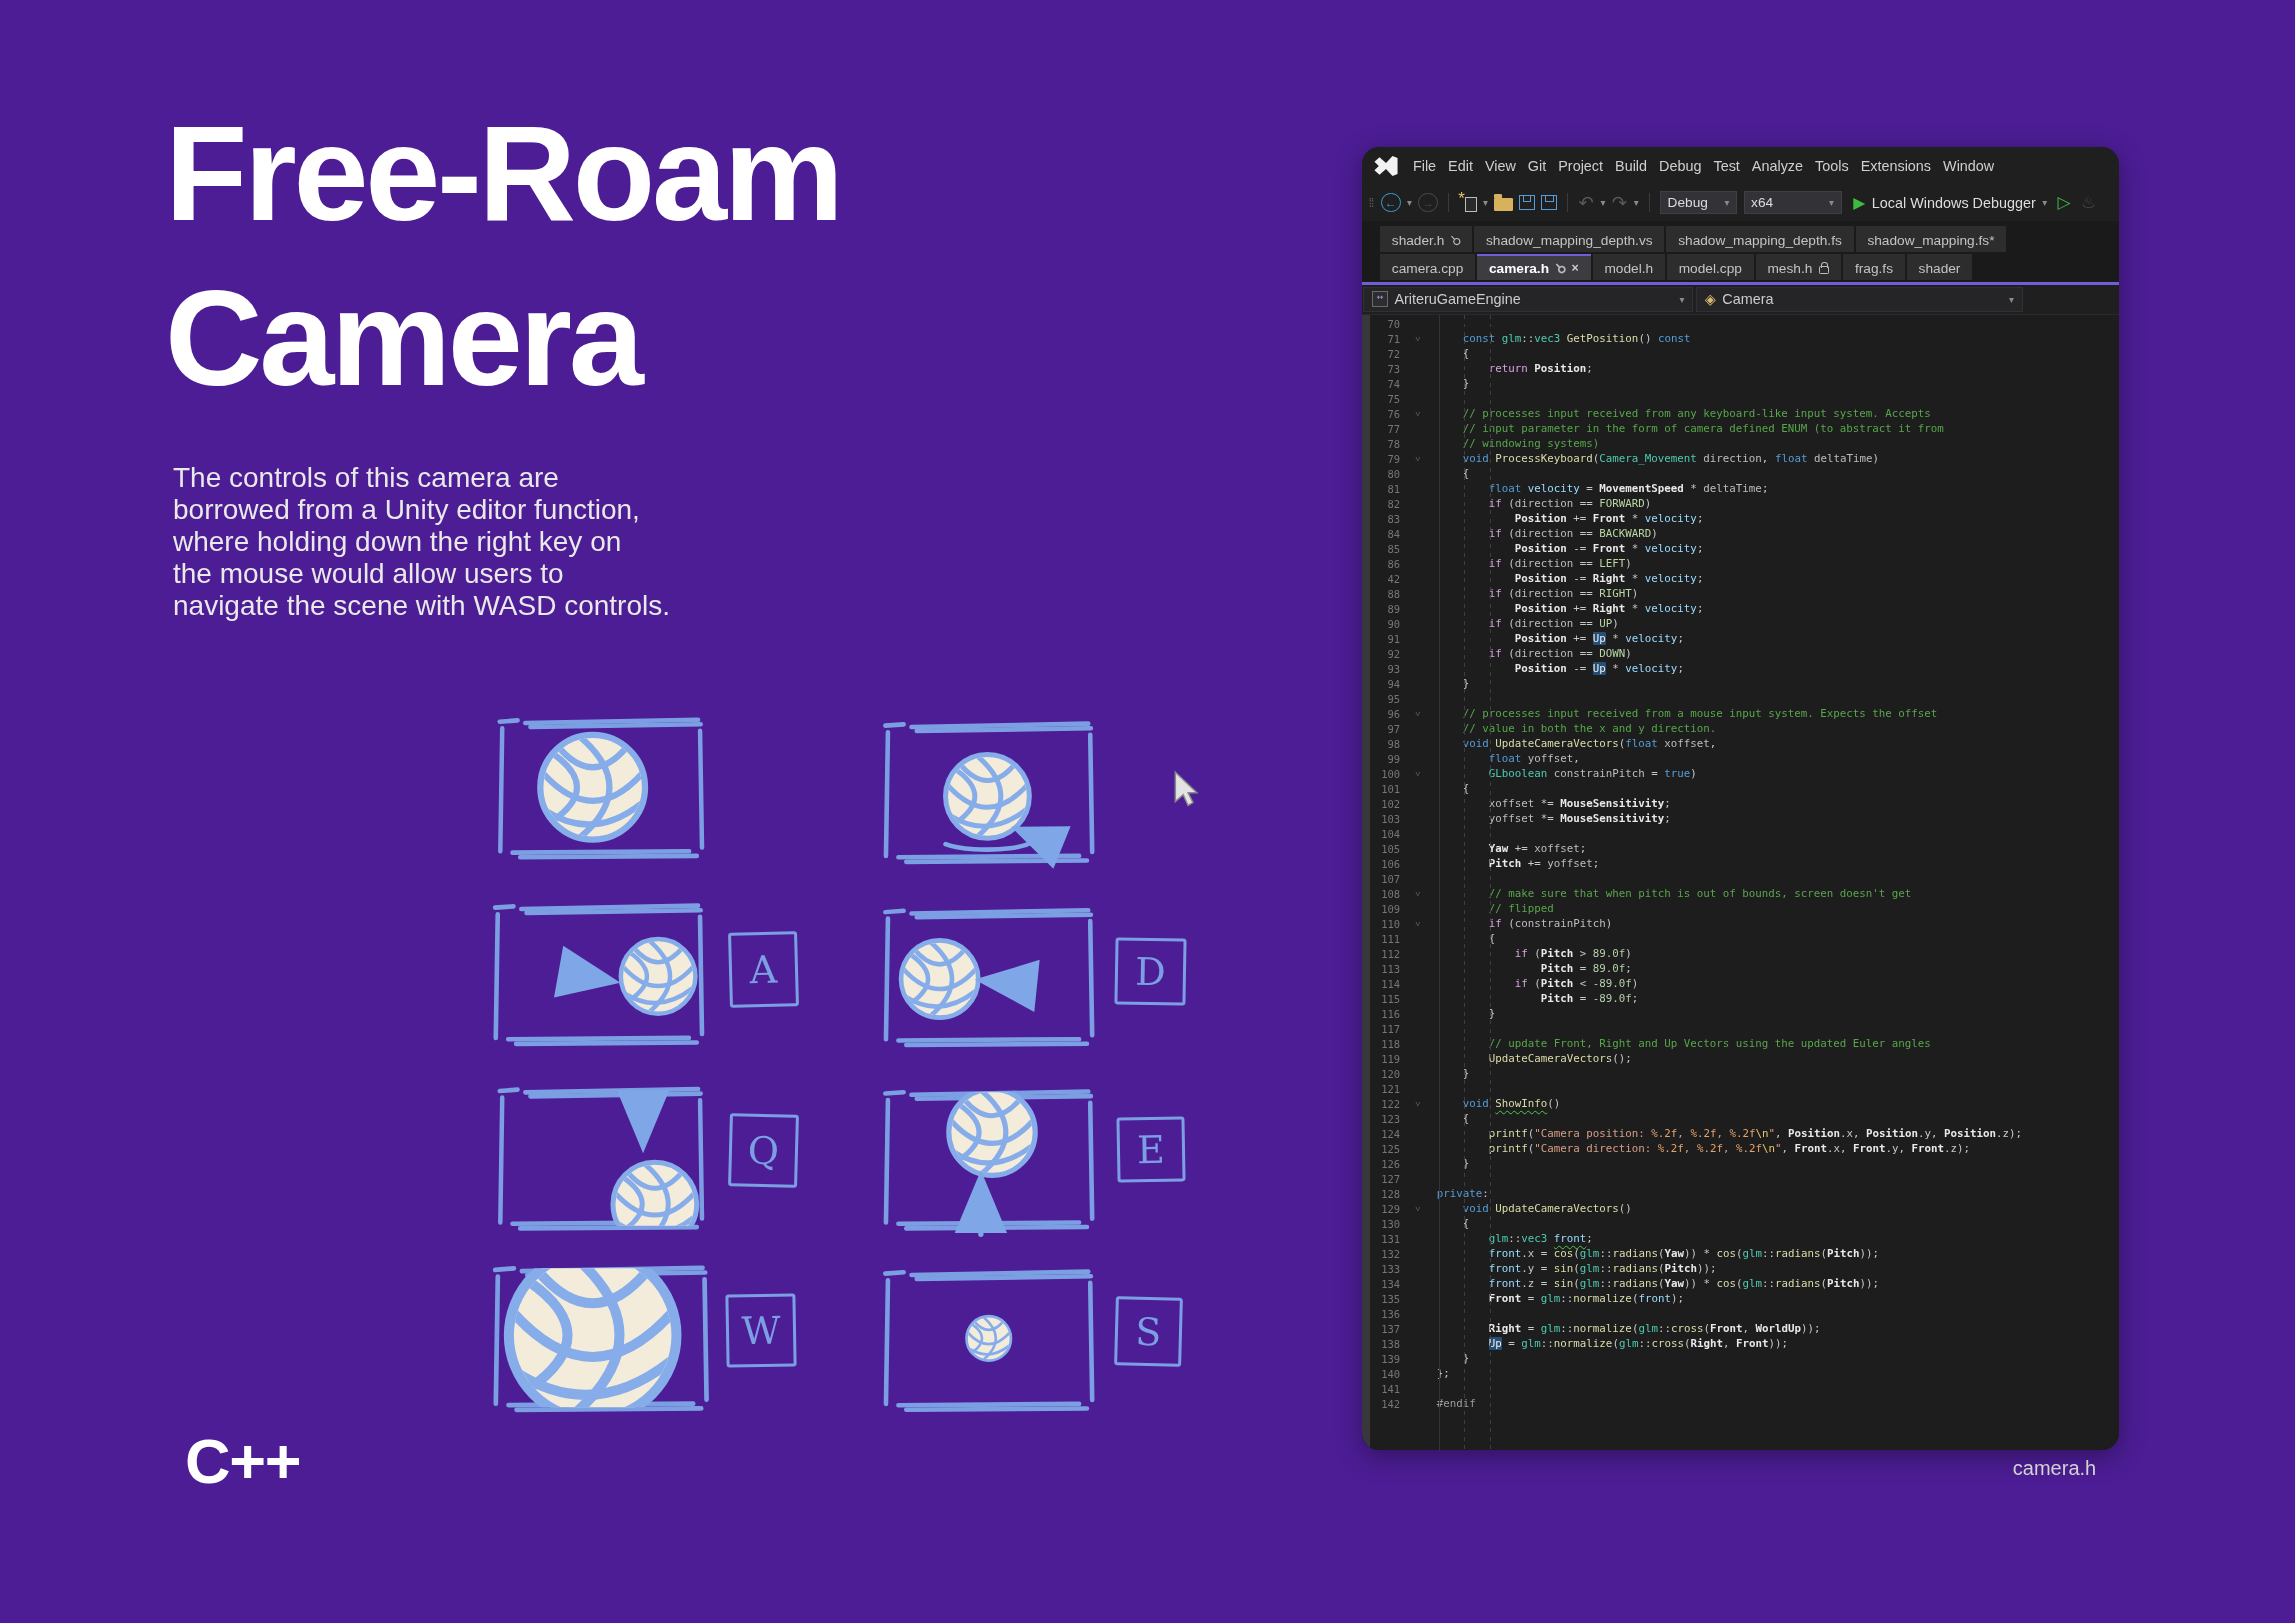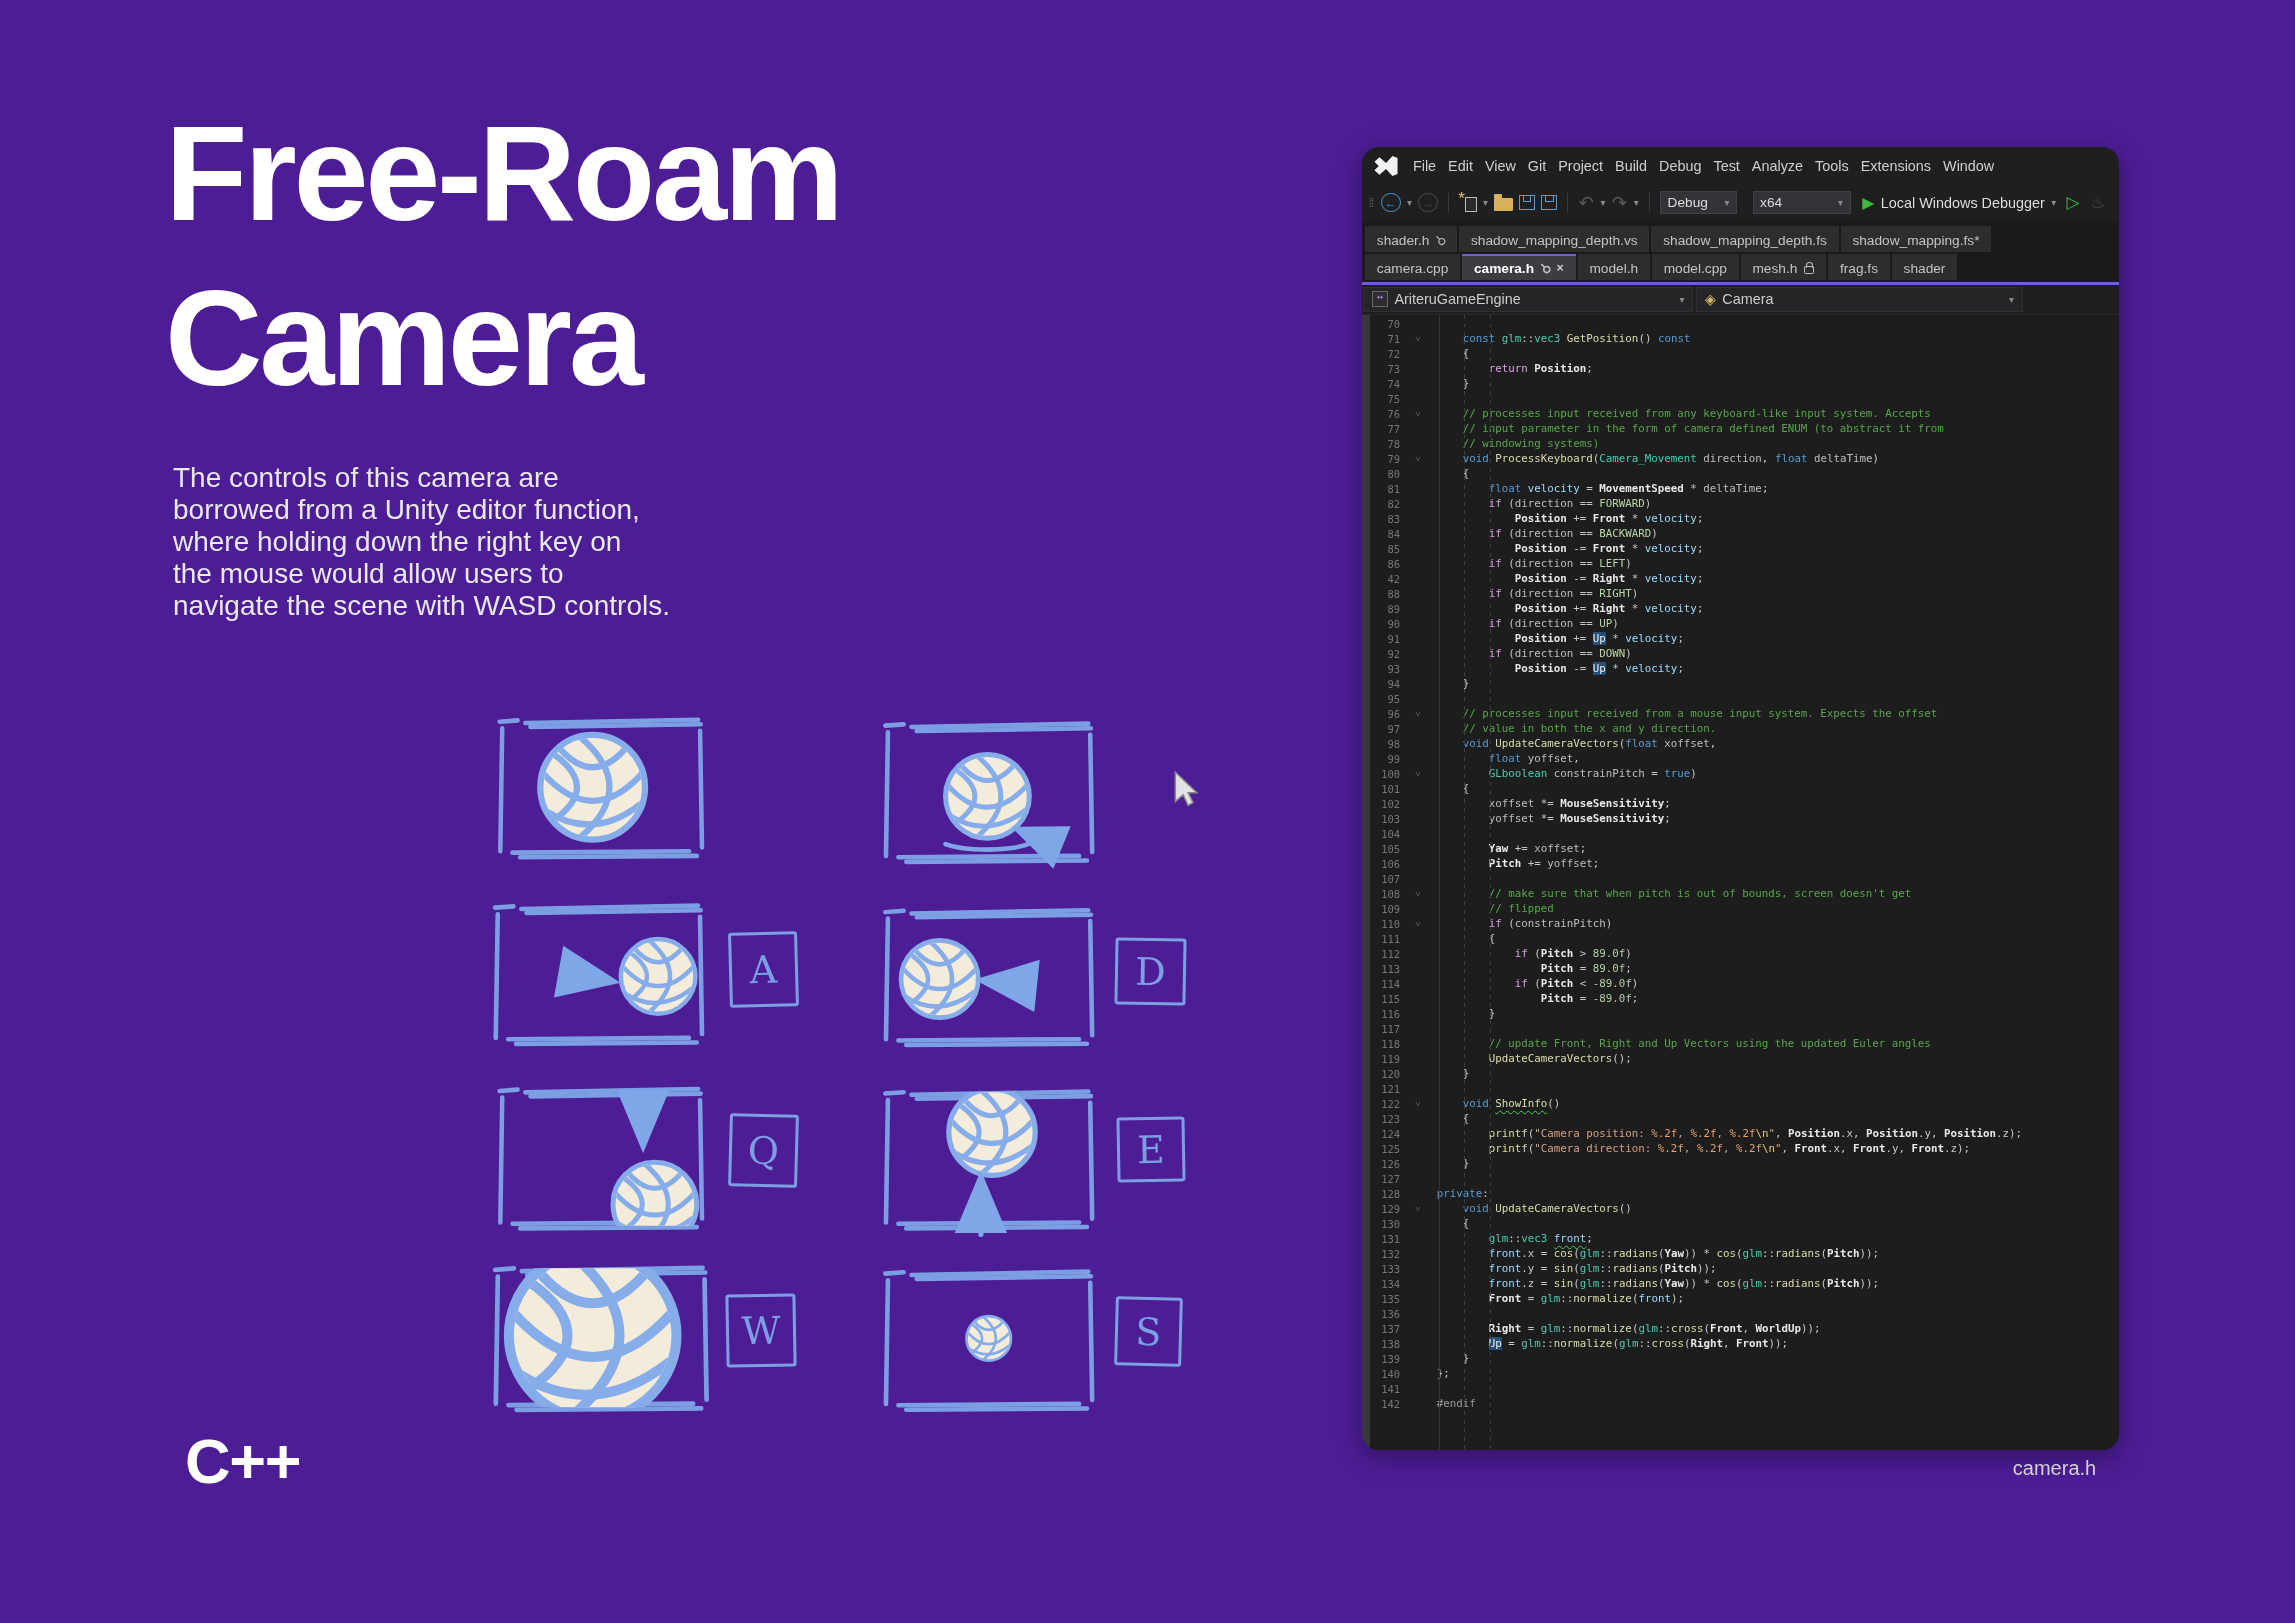--- a/index.html
+++ b/index.html
@@ -54,28 +54,28 @@
   .icon-folder { width:18.3px; height:13px; background:#D8B15C; border-radius:1.3px; position:relative; margin-top:3.9px; }
   .icon-folder::before { content:""; position:absolute; left:0; top:-3.9px; width:7.9px; height:3.9px;
                   background:#D8B15C; border-radius:1.3px 1.3px 0 0; }
   .icon-save { width:15.7px; height:15.7px; border:1.3px solid #569CD6; position:relative; }
   .icon-save::before { content:""; position:absolute; left:2.6px; top:0; width:6.5px; height:5.2px; border:1.3px solid #569CD6; border-top:none; }
   .icon-undo, .icon-redo { color:#5a5a5a; font-size:18.3px; line-height:13px; }
   .combo { background:#333337; border:0.7px solid #3F3F46; color:#DDDDDD; font-size:13.7px;
            height:23.6px; display:flex; align-items:center; justify-content:space-between;
            padding:0 6.5px; gap:6.5px; }
   .combo.debug { width:77px; }
-  .combo.plat  { width:98px;margin-left:9px; }
+  .combo.plat  { width:98px; }
   .runbtn { display:flex; align-items:center; gap:6.5px; color:#DDDDDD; font-size:14.4px; margin-left:5.2px; }
   .play-solid { color:#3FBA3F; font-size:15.7px; }
   .play-outline { color:#3FBA3F; font-size:17px; margin-left:3.9px; }
   .icon-flame { color:#48484a; font-size:17px; margin-left:3.9px; }
 
   .tabstrip { background:#1A1A1B; padding-top:5.2px; flex:none; }
-  .trow { display:flex; gap:2px; margin:0 0 2px 3px; height:26px; overflow:hidden; }
+  .trow { display:flex; gap:2px; margin:0 0 2px 18px; height:26px; overflow:hidden; }
   .tab { background:#2D2D2E; color:#C4C4C4; font-size:13.7px; display:flex; align-items:center;
          gap:6.5px; padding:0 11.8px; flex:none; border-top:2.6px solid transparent; }
   .tab.active { background:#3C3C41; color:#FFFFFF; font-weight:bold; border-top:2.6px solid #6E5FD8; }
   .pin { display:inline-block; transform:rotate(135deg); color:#BBBBBB; font-size:13px; }
   .x { color:#CCCCCC; font-size:12.4px; }
   .lock { position:relative; width:10.5px; height:7.9px; border:1.3px solid #BBBBBB; border-radius:1.3px; margin-top:3.9px; }
   .lock::before { content:""; position:absolute; left:1.3px; top:-5.2px; width:5.2px; height:5.2px;
                   border:1.3px solid #BBBBBB; border-bottom:none; border-radius:3.3px 3.3px 0 0; }
   .purple-line { height:2.6px; background:#6E5FD8; flex:none; }
 

